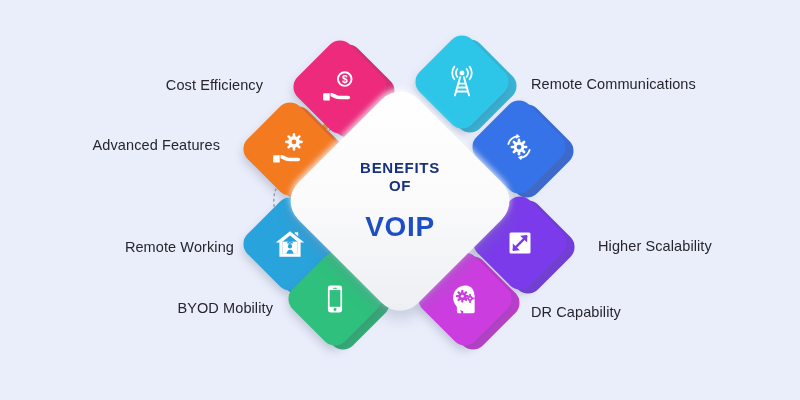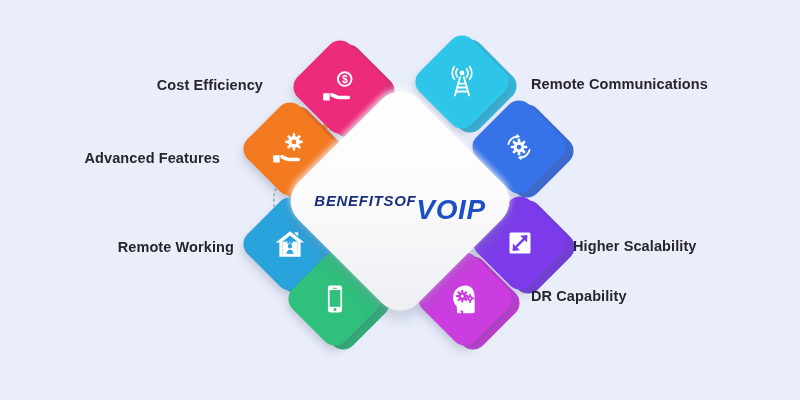--- a/index.html
+++ b/index.html
@@ -36,25 +36,25 @@
                 -2px -2px 6px rgba(255,255,255,0.85);
     z-index: 6;
   }
   .hub-text {
     position: absolute;
     left: 315px;
     top: 116px;
     width: 170px;
     height: 170px;
     display: flex;
+    flex-direction: column;
     align-items: center;
     justify-content: center;
     z-index: 8;
     pointer-events: none;
-    font-style: italic;
   }
   .hub-line1, .hub-line2 {
     font-weight: bold;
     color: #19307e;
     letter-spacing: 0.7px;
     line-height: 1.18;
     text-align: center;
   }
   .hub-line1, .hub-line2 { font-size: 15px; }
   .hub-line3 {
@@ -111,21 +111,21 @@
     align-items: center;
     justify-content: center;
     z-index: 3;
   }
   .node svg { display: block; }
 
   
   .label {
     position: absolute;
     font-size: 14.5px;
-    font-weight: bold;
+    font-weight: normal;
     color: #26262c;
     white-space: nowrap;
     z-index: 7;
     letter-spacing: 0.1px;
   }
   .label.lt { text-align: right; }
   .label.rt { text-align: left; }
 </style>
 </head>
 <body>
@@ -202,21 +202,21 @@
             <line x1="35.8" y1="8.2" x2="33.7" y2="10.3"></line>
             <line x1="24.3" y1="19.7" x2="22.2" y2="21.8"></line>
           </g>
         </g>
         <path d="M4 32 h7 v9 H4 a1.3 1.3 0 0 1 -1.3 -1.3 v-6.4 A1.3 1.3 0 0 1 4 32 z"></path>
         <path d="M12 31.6 c5.4 0 8 3.6 12.6 3.6 h9.6 c1.5 0 2.6 1 2.6 2.2 c0 1.3 -1.1 2.2 -2.6 2.2 H24
                  c-3.6 0 -6.6 -1.4 -9.2 -2.6 l-2.8 -1.2 z"></path>
       </svg>
     </div>
   </div>
-  <div class="label lt" style="right:580px; top:137px;margin-top:13px;">Advanced Features</div>
+  <div class="label lt" style="right:580px; top:137px;">Advanced Features</div>
 
   <div class="node" style="left:253px; top:207px;">
     <div class="shadowdia" style="background:#2090c6;"></div>
     <div class="maindia" style="background:#29a3dc;"></div>
     <div class="glyph">
       <svg width="38" height="38" viewBox="0 0 48 48" fill="#ffffff">
         <path d="M24 8 L6 22 h4.6 v18 h26.8 V22 H42 z M24 13.4 L33.6 21 v15.4 H14.4 V21 z"></path>
         <rect x="14.4" y="21" width="19.2" height="15.4" fill="#fff"></rect>
         <g fill="#29a3dc">
           <path d="M24 24.4 a2.7 2.7 0 1 1 0 5.4 a2.7 2.7 0 0 1 0 -5.4 z"></path>
@@ -237,20 +237,21 @@
     <div class="maindia" style="background:#2ec07c;"></div>
     <div class="glyph">
       <svg width="34" height="34" viewBox="0 0 48 48" fill="#ffffff">
         <rect x="14" y="5" width="20" height="38" rx="3.4" fill="#fff"></rect>
         <rect x="16.4" y="11.4" width="15.2" height="23.6" fill="#2ec07c"></rect>
         <rect x="21.2" y="8" width="5.6" height="1.6" rx="0.8" fill="#2ec07c"></rect>
         <circle cx="24" cy="38.8" r="2.1" fill="#2ec07c"></circle>
       </svg>
     </div>
   </div>
+  <div class="label lt" style="right:527px; top:300px;">BYOD Mobility</div>
 
   <div class="node" style="left:425px; top:45px;">
     <div class="shadowdia" style="background:#27b0d4;"></div>
     <div class="maindia" style="background:#2ec6e8;"></div>
     <div class="glyph">
       <svg width="38" height="38" viewBox="0 0 48 48" fill="none" stroke="#ffffff">
         <circle cx="24" cy="12.6" r="3.1" fill="#fff" stroke="none"></circle>
         <g stroke-width="2.2" stroke-linecap="round">
           <path d="M18.2 7.6 a8.4 8.4 0 0 0 0 10"></path>
           <path d="M29.8 7.6 a8.4 8.4 0 0 1 0 10"></path>
@@ -305,21 +306,21 @@
       <svg width="36" height="36" viewBox="0 0 48 48">
         <rect x="10" y="10" width="28" height="28" rx="2" fill="#ffffff"></rect>
         <g stroke="#7b3bea" stroke-width="3.2" stroke-linecap="round" fill="none">
           <line x1="15.6" y1="32.4" x2="32.4" y2="15.6"></line>
         </g>
         <polygon points="33.6,13.2 33.6,23.2 24.2,14.2" fill="#7b3bea"></polygon>
         <polygon points="14.4,34.8 14.4,24.8 23.8,33.8" fill="#7b3bea"></polygon>
       </svg>
     </div>
   </div>
-  <div class="label rt" style="left:573px; top:238px;text-align:right;">Higher Scalability</div>
+  <div class="label rt" style="left:598px; top:238px;text-align:right;">Higher Scalability</div>
 
   <div class="node" style="left:428px; top:262px;">
     <div class="shadowdia" style="background:#b82ecb;"></div>
     <div class="maindia" style="background:#cc3de0;"></div>
     <div class="glyph">
       <svg width="38" height="38" viewBox="0 0 48 48">
         <path d="M24.6 7 C15.6 7 9 13.6 9 22.4 c0 4.2 1.6 7.2 3.4 9.4 c1 1.2 1.4 2 1.4 3.4 V40
                  c0 1.1 0.9 2 2 2 h3.8 l-1.8 -4 l4 1.4 V42 h12.6 c1 0 1.8 -0.8 1.8 -1.8
                  V22.4 C36.2 13.6 33 7 24.6 7 z" fill="#ffffff"></path>
         <g>
@@ -342,15 +343,15 @@
             <line x1="30.4" y1="18.4" x2="30.4" y2="19.9"></line>
             <line x1="30.4" y1="26.5" x2="30.4" y2="28"></line>
             <line x1="25.6" y1="23.2" x2="27.1" y2="23.2"></line>
             <line x1="33.7" y1="23.2" x2="35.2" y2="23.2"></line>
           </g>
           <circle cx="30.4" cy="23.2" r="1.2" fill="#ffffff"></circle>
         </g>
       </svg>
     </div>
   </div>
-  <div class="label rt" style="left:531px; top:288px;">DR Capability</div>
+  <div class="label rt" style="left:531px; top:304px;">DR Capability</div>
 
 </div>
 
 </body></html>

